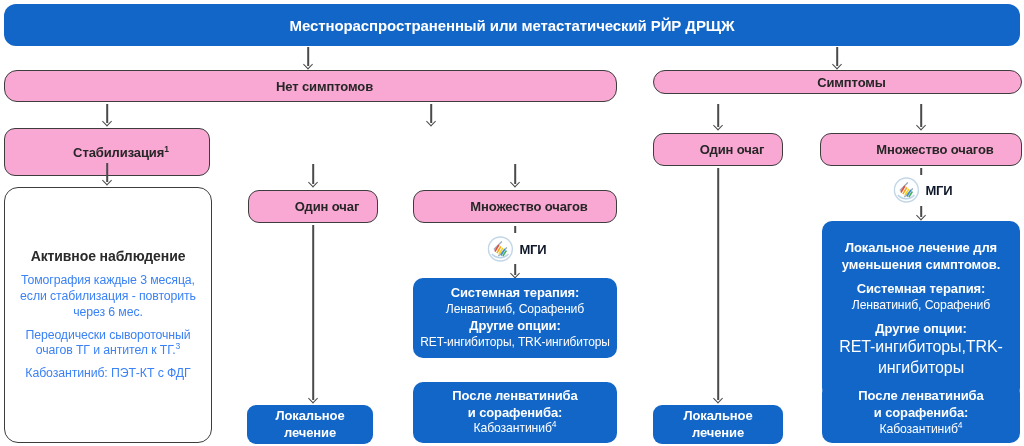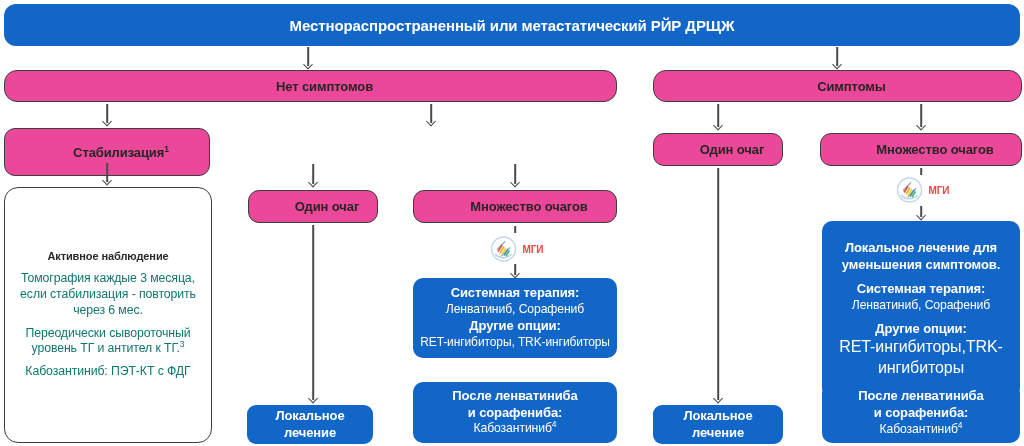--- a/index.html
+++ b/index.html
@@ -10,36 +10,36 @@
   
   .banner {
     position:absolute; left:4px; top:4px; width:1016px; height:42px;
     background:#1266c8; border-radius:12px;
     display:flex; align-items:center; justify-content:center;
     color:#fff; font-size:15px; font-weight:700;
   }
 
   
   .wbox {
-    position:absolute; background:#ec4899;
+    position:absolute; background:#f9a8d4;
     border:1.6px solid #3d3d3d; border-radius:11px;
     display:flex; align-items:center; justify-content:center;
     font-size:13px; font-weight:700; color:#262626; text-align:center;padding-left:28px;
   }
   .wbox.wide { border-radius:13px; }
 
   
   .obsbox {
     position:absolute; left:4px; top:187px; width:208px; height:256px;
     background:#fff; border:1.6px solid #3d3d3d; border-radius:14px;
     display:flex; flex-direction:column; align-items:center; justify-content:center;
     text-align:center; padding:10px 8px; gap:7px;
   }
-  .obsbox .obs-title { font-size:11px; font-weight:700; margin-bottom:2px; }
-  .obsbox p { font-size:12.3px; line-height:1.3; color:#0f766e;text-align:center; }
+  .obsbox .obs-title { font-size:14px; font-weight:700; margin-bottom:2px; }
+  .obsbox p { font-size:12.3px; line-height:1.3; color:#3b82f6;text-align:center; }
 
   
   .bbox {
     position:absolute; background:#1266c8; border-radius:10px;
     display:flex; flex-direction:column; align-items:center; justify-content:center;
     color:#fff; text-align:center; padding:8px 4px;
   }
   .bbox .b-bold { font-size:13px; font-weight:700; line-height:1.3; }
   .bbox .b-reg  { font-size:12.2px; font-weight:400; line-height:1.3; }
   .bbox .b-gap  { height:7px; }
@@ -51,21 +51,21 @@
   .arrow .shaft { position:absolute; left:50%; top:0; bottom:3px; width:1.6px; background:#4a4a4a; transform:translateX(-50%); }
   .arrow .head  { position:absolute; left:50%; bottom:1px; width:7px; height:7px;
                   border-left:1.6px solid #4a4a4a; border-bottom:1.6px solid #4a4a4a;
                   transform:translateX(-50%) rotate(-45deg); }
 
   
   .dash { position:absolute; width:1.6px; height:7px; background:#4a4a4a; transform:translateX(-50%); }
 
   
   .mgi-group { position:absolute; display:flex; align-items:center; gap:6px; transform:translateX(-50%); }
-  .mgi-label { font-size:10px; font-weight:700; color:#ef4444; }
+  .mgi-label { font-size:13px; font-weight:700; color:#0f172a; }
   .mgi-icon  { width:26px; height:26px; display:block; }
 </style>
 </head>
 <body>
 
 <div class="stage">
 
   <div class="banner">Местнораспространенный или метастатический РЙР ДРЩЖ</div>
 
   <div class="arrow" style="left:308px; top:47px; height:22px;">
@@ -73,21 +73,21 @@
       <div class="head"></div>
     </div>
   <div class="arrow" style="left:837px; top:47px; height:22px;">
       <div class="shaft"></div>
       <div class="head"></div>
     </div>
 
   <div class="wbox wide" style="left:4px; top:70px; width:613px; height:32px;">
     <span>Нет симптомов</span>
   </div>
-  <div class="wbox wide" style="left:653px; top:70px; width:369px; height:32px;text-align:right;">
+  <div class="wbox wide" style="left:653px; top:70px; width:369px; height:24px;text-align:right;">
     <span>Симптомы</span>
   </div>
 
   <div class="arrow" style="left:107px; top:104px; height:22px;">
       <div class="shaft"></div>
       <div class="head"></div>
     </div>
   <div class="arrow" style="left:431px; top:104px; height:22px;">
       <div class="shaft"></div>
       <div class="head"></div>
@@ -121,21 +121,21 @@
       <div class="head"></div>
     </div>
   <div class="arrow" style="left:515px; top:164px; height:23px;">
       <div class="shaft"></div>
       <div class="head"></div>
     </div>
 
   <div class="obsbox">
     <div class="obs-title">Активное наблюдение</div>
     <p>Томография каждые 3 месяца, если стабилизация - повторить через 6 мес.</p>
-    <p><span>Переодически сывороточный уровень ТГ и антител к ТГ.</span><sup>3</sup></p>
+    <p><span>Переодически сывороточный очагов ТГ и антител к ТГ.</span><sup>3</sup></p>
     <p>Кабозантиниб: ПЭТ-КТ с ФДГ</p>
   </div>
 
   <div class="wbox" style="left:248px; top:190px; width:130px; height:33px;">
     <span>Один очаг</span>
   </div>
   <div class="wbox" style="left:413px; top:190px; width:204px; height:33px;">
     <span>Множество очагов</span>
   </div>
 

